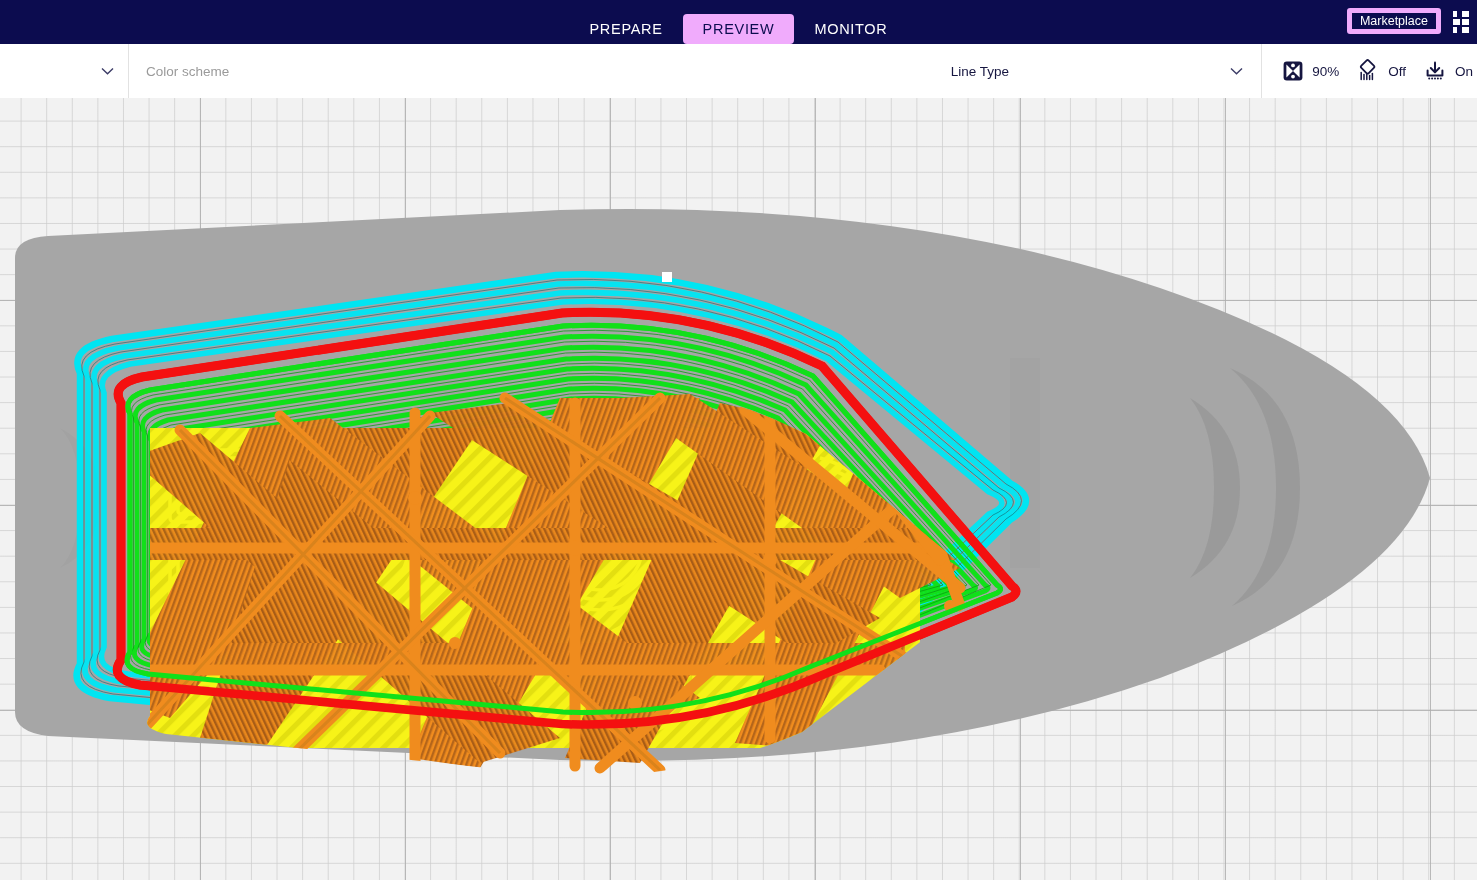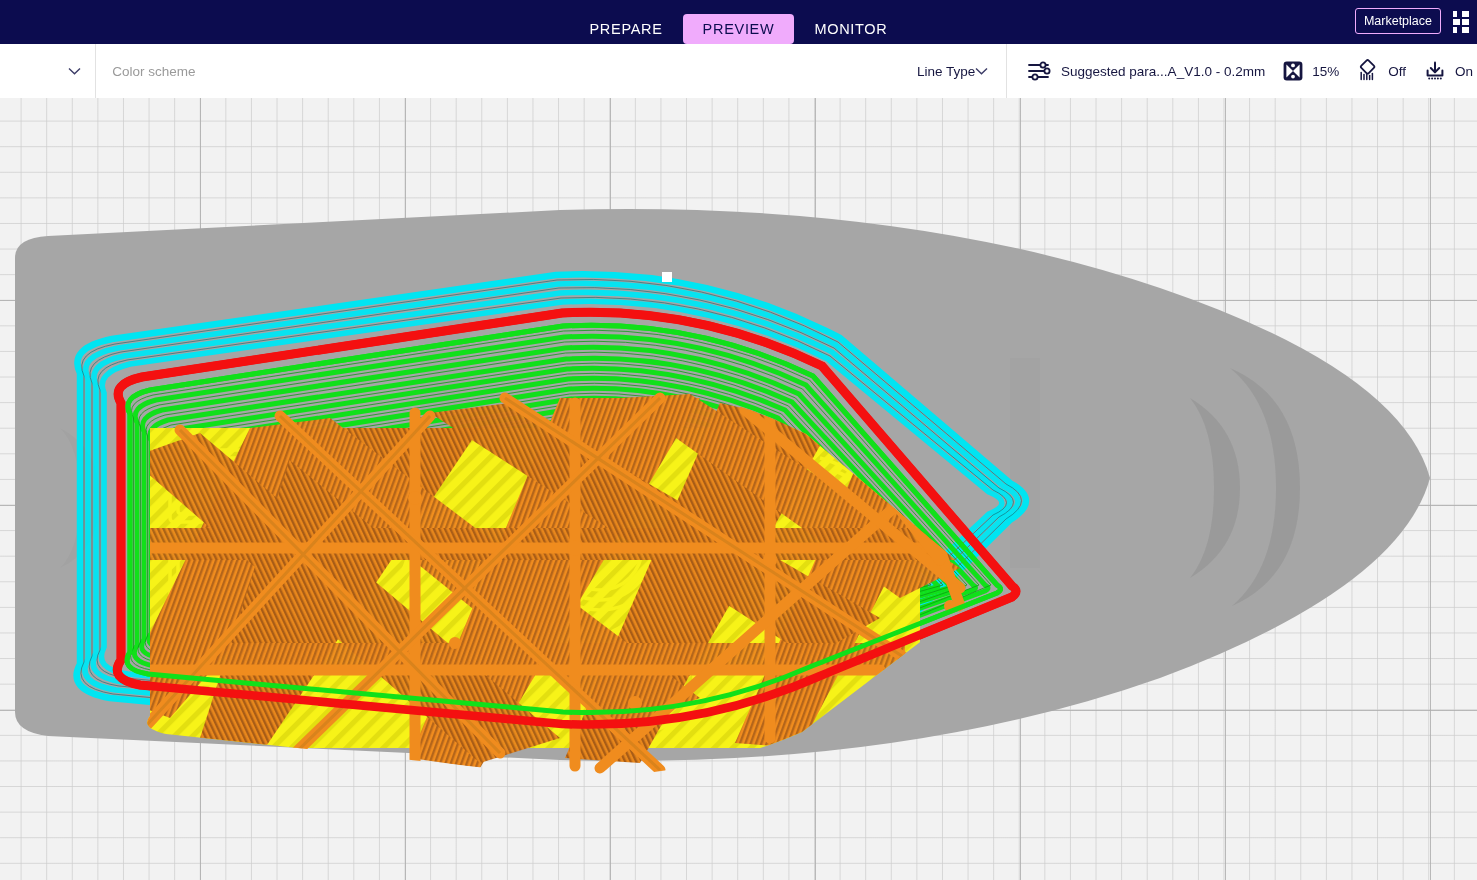--- a/index.html
+++ b/index.html
@@ -44,21 +44,21 @@
   .nav-tab.active {
     background: #f0abfc;
     color: #0c0c4f;
   }
   .marketplace-btn {
     position: absolute;
     right: 36px;
     top: 8px;
     height: 26px;
     box-sizing: border-box;
-    border: 1px solid #f0abfc;
+    border: 5px solid #f0abfc;
     border-radius: 3px;
     color: #ffffff;
     font-size: 12.5px;
     display: flex;
     align-items: center;
     padding: 0 8px;
     cursor: pointer;
     user-select: none;
   }
   .apps-grid {
@@ -232,43 +232,30 @@
     <div class="tb-seg seg-scheme-caret">
       <svg class="caret" viewBox="0 0 13 8">
         <path d="M1 1.6 L6.5 6.8 L12 1.6" fill="none" stroke="#3b3b66" stroke-width="1.4"></path>
       </svg>
     </div>
 
     <div class="tb-divider"></div>
 
     <div class="tb-seg seg-settings">
 
-      <div class="setting-item">
-        <svg class="ico" width="26" height="22" viewBox="0 0 26 22">
-          <g stroke="#161640" stroke-width="1.8" stroke-linecap="round">
-            <line x1="2" y1="5" x2="21" y2="5"></line>
-            <line x1="2" y1="11" x2="21" y2="11"></line>
-            <line x1="2" y1="17" x2="21" y2="17"></line>
-          </g>
-          <circle cx="16" cy="5" r="2.6" fill="#ffffff" stroke="#161640" stroke-width="1.8"></circle>
-          <circle cx="20" cy="11" r="2.6" fill="#ffffff" stroke="#161640" stroke-width="1.8"></circle>
-          <circle cx="8" cy="17" r="2.6" fill="#ffffff" stroke="#161640" stroke-width="1.8"></circle>
-        </svg>
-        <span class="setting-text">Suggested para...A_V1.0 - 0.2mm</span>
-      </div>
 
       <div class="setting-item">
         <svg class="ico" width="22" height="22" viewBox="0 0 22 22">
           <rect x="1.6" y="1.6" width="18.8" height="18.8" rx="3.2" fill="#161640"></rect>
           <path d="M4.4 4.4 L11 11 L4.4 17.6 Z" fill="#ffffff"></path>
           <path d="M17.6 4.4 L11 11 L17.6 17.6 Z" fill="#ffffff"></path>
           <circle cx="11" cy="5.4" r="1.9" fill="#ffffff"></circle>
           <circle cx="11" cy="16.6" r="1.9" fill="#ffffff"></circle>
         </svg>
-        <span class="setting-text">15%</span>
+        <span class="setting-text">90%</span>
       </div>
 
       <div class="setting-item">
         <svg class="ico" width="24" height="24" viewBox="0 0 24 24">
           <rect x="6.4" y="2.6" width="10.4" height="10.4" rx="1.6" transform="rotate(45 11.6 7.8)" fill="none" stroke="#161640" stroke-width="1.8"></rect>
           <g stroke="#161640" stroke-width="1.5" stroke-linecap="round">
             <line x1="5.2" y1="13.6" x2="5.2" y2="20.4"></line>
             <line x1="8.0" y1="15.6" x2="8.0" y2="20.4"></line>
             <line x1="10.8" y1="14.2" x2="10.8" y2="20.4"></line>
             <line x1="13.6" y1="16.4" x2="13.6" y2="20.4"></line>

